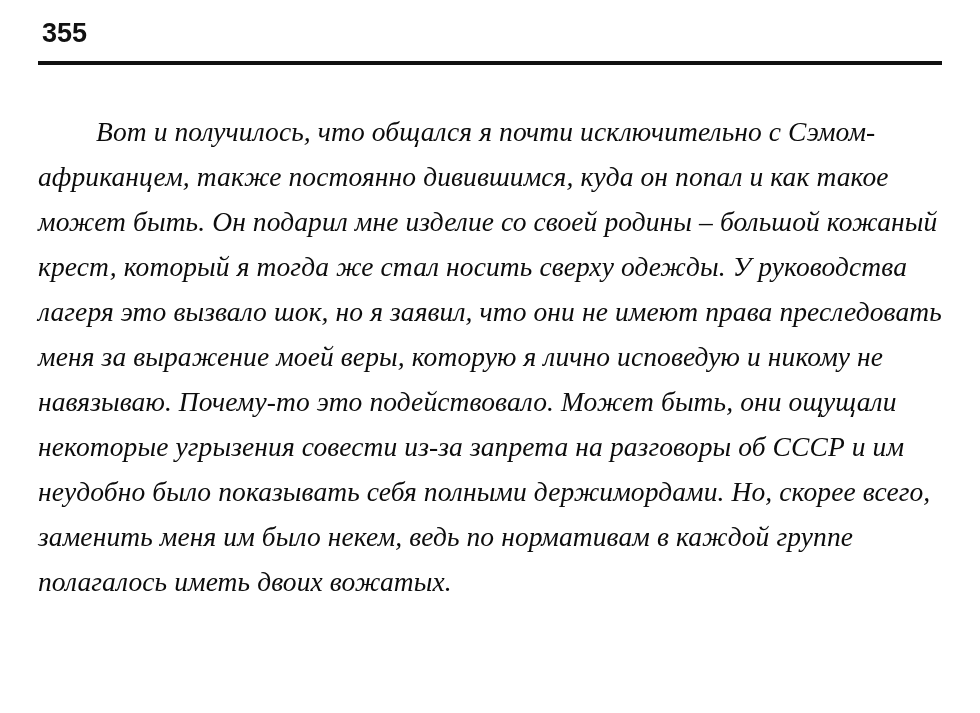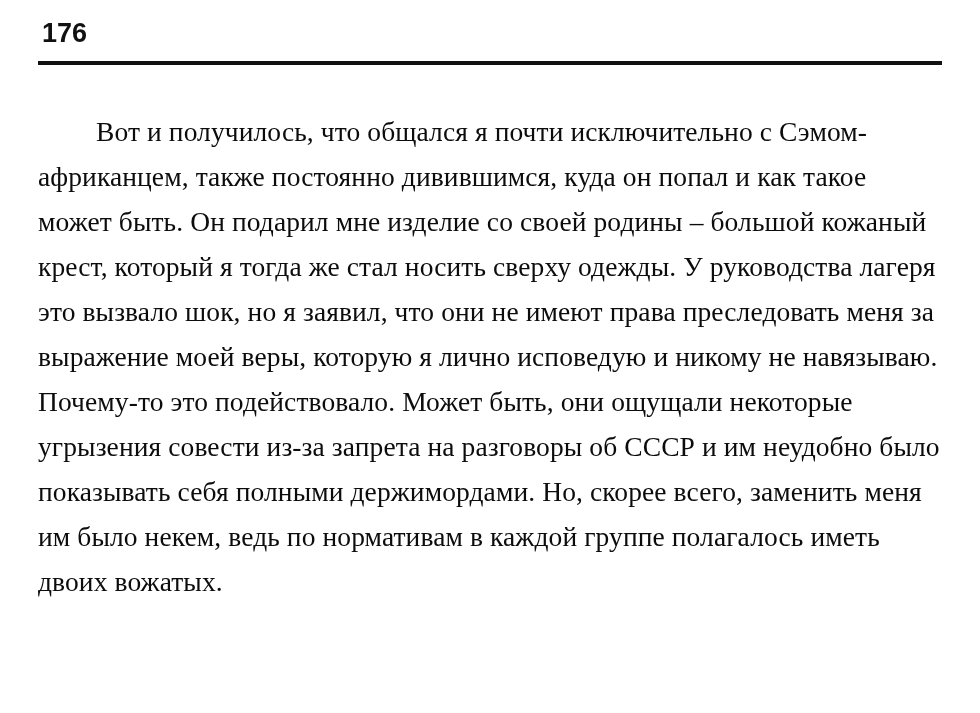--- a/index.html
+++ b/index.html
@@ -60,29 +60,30 @@
     text-justify: inter-word;
     color: #0c0c0c;
     letter-spacing: 0.1px;
   }
   .body-text p {
     margin: 0;
     text-indent: 58px;
   }
   .body-text p:last-child {
     text-align: left;
+    font-style: italic;
   }
 </style>
 </head>
 <body>
 
 <div class="page">
 
   <div class="header">
-    <span class="folio">176</span>
+    <span class="folio">355</span>
   </div>
 
   <div class="rule"></div>
 
   <div class="body-text">
     <p>Вот и получилось, что общался я почти исключительно с Сэмом-африканцем, также постоянно дивившимся, куда он попал и как такое может быть. Он подарил мне изделие со своей родины – большой кожаный крест, который я тогда же стал носить сверху одежды. У руководства лагеря это вызвало шок, но я заявил, что они не имеют права преследовать меня за выражение моей веры, которую я лично исповедую и никому не навязываю. Почему-то это подействовало. Может быть, они ощущали некоторые угрызения совести из-за запрета на разговоры об СССР и им неудобно было показывать себя полными держимордами. Но, скорее всего, заменить меня им было некем, ведь по нормативам в каждой группе полагалось иметь двоих вожатых.</p>
   </div>
 
 </div>
 

